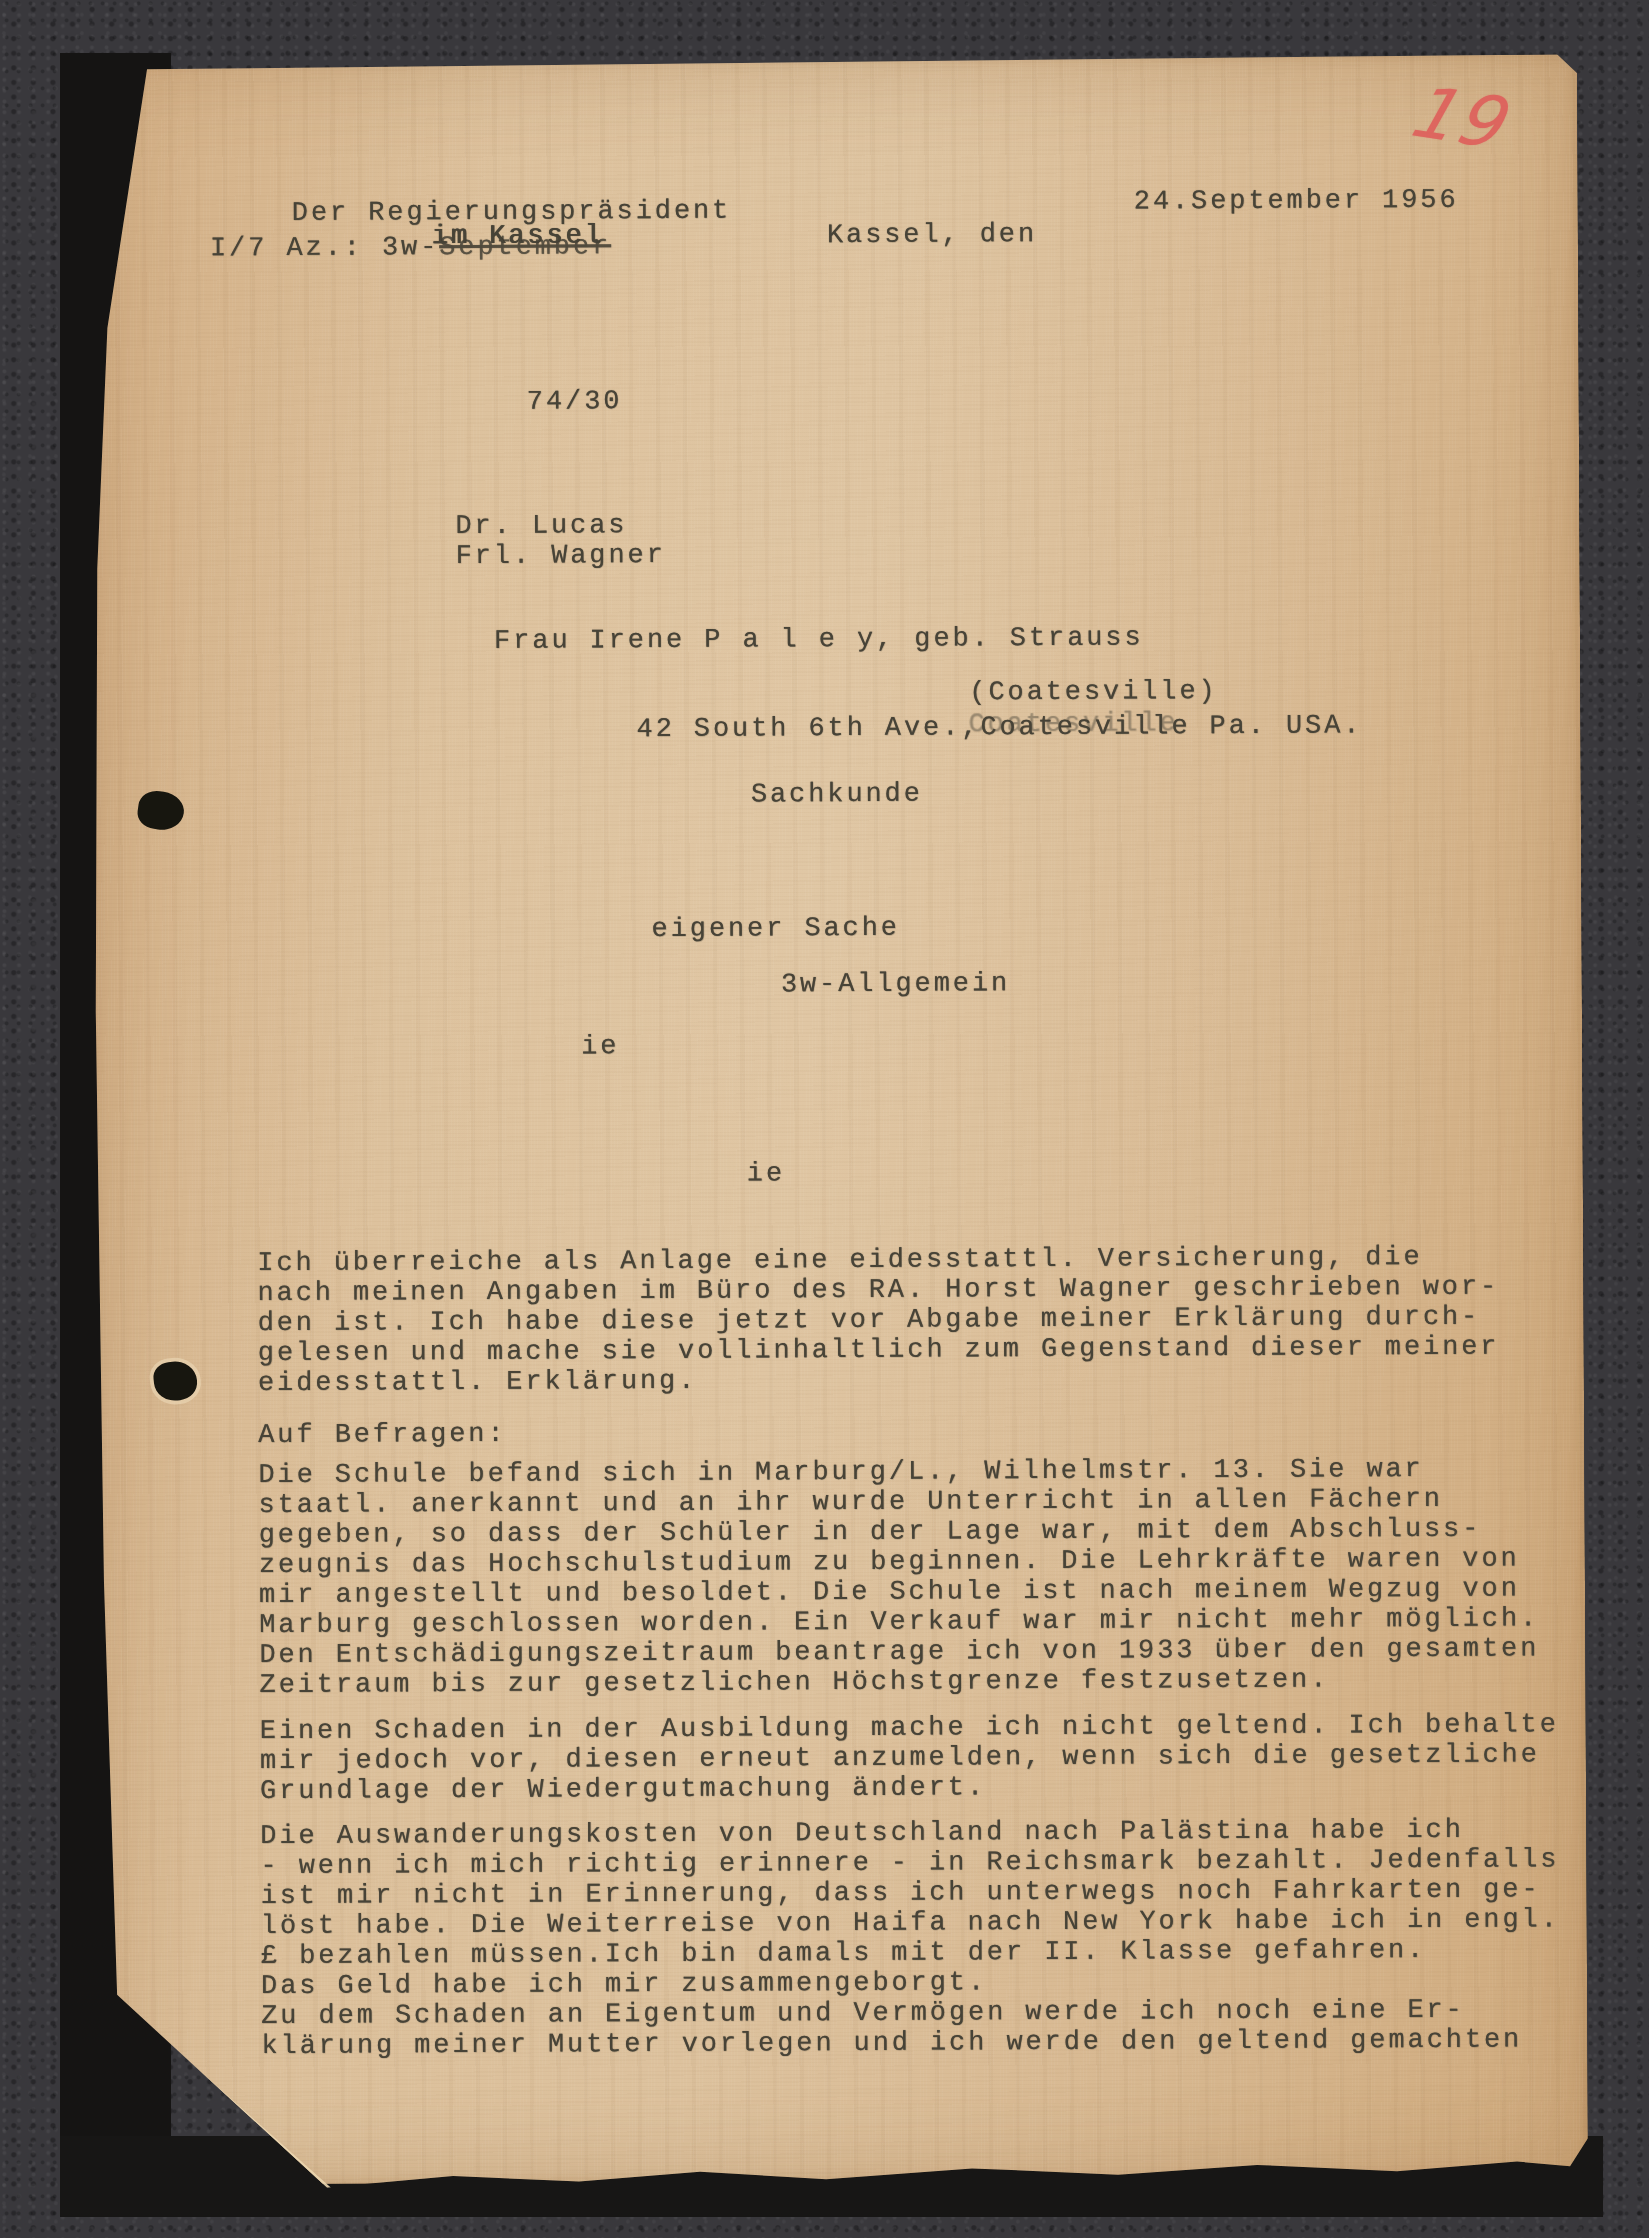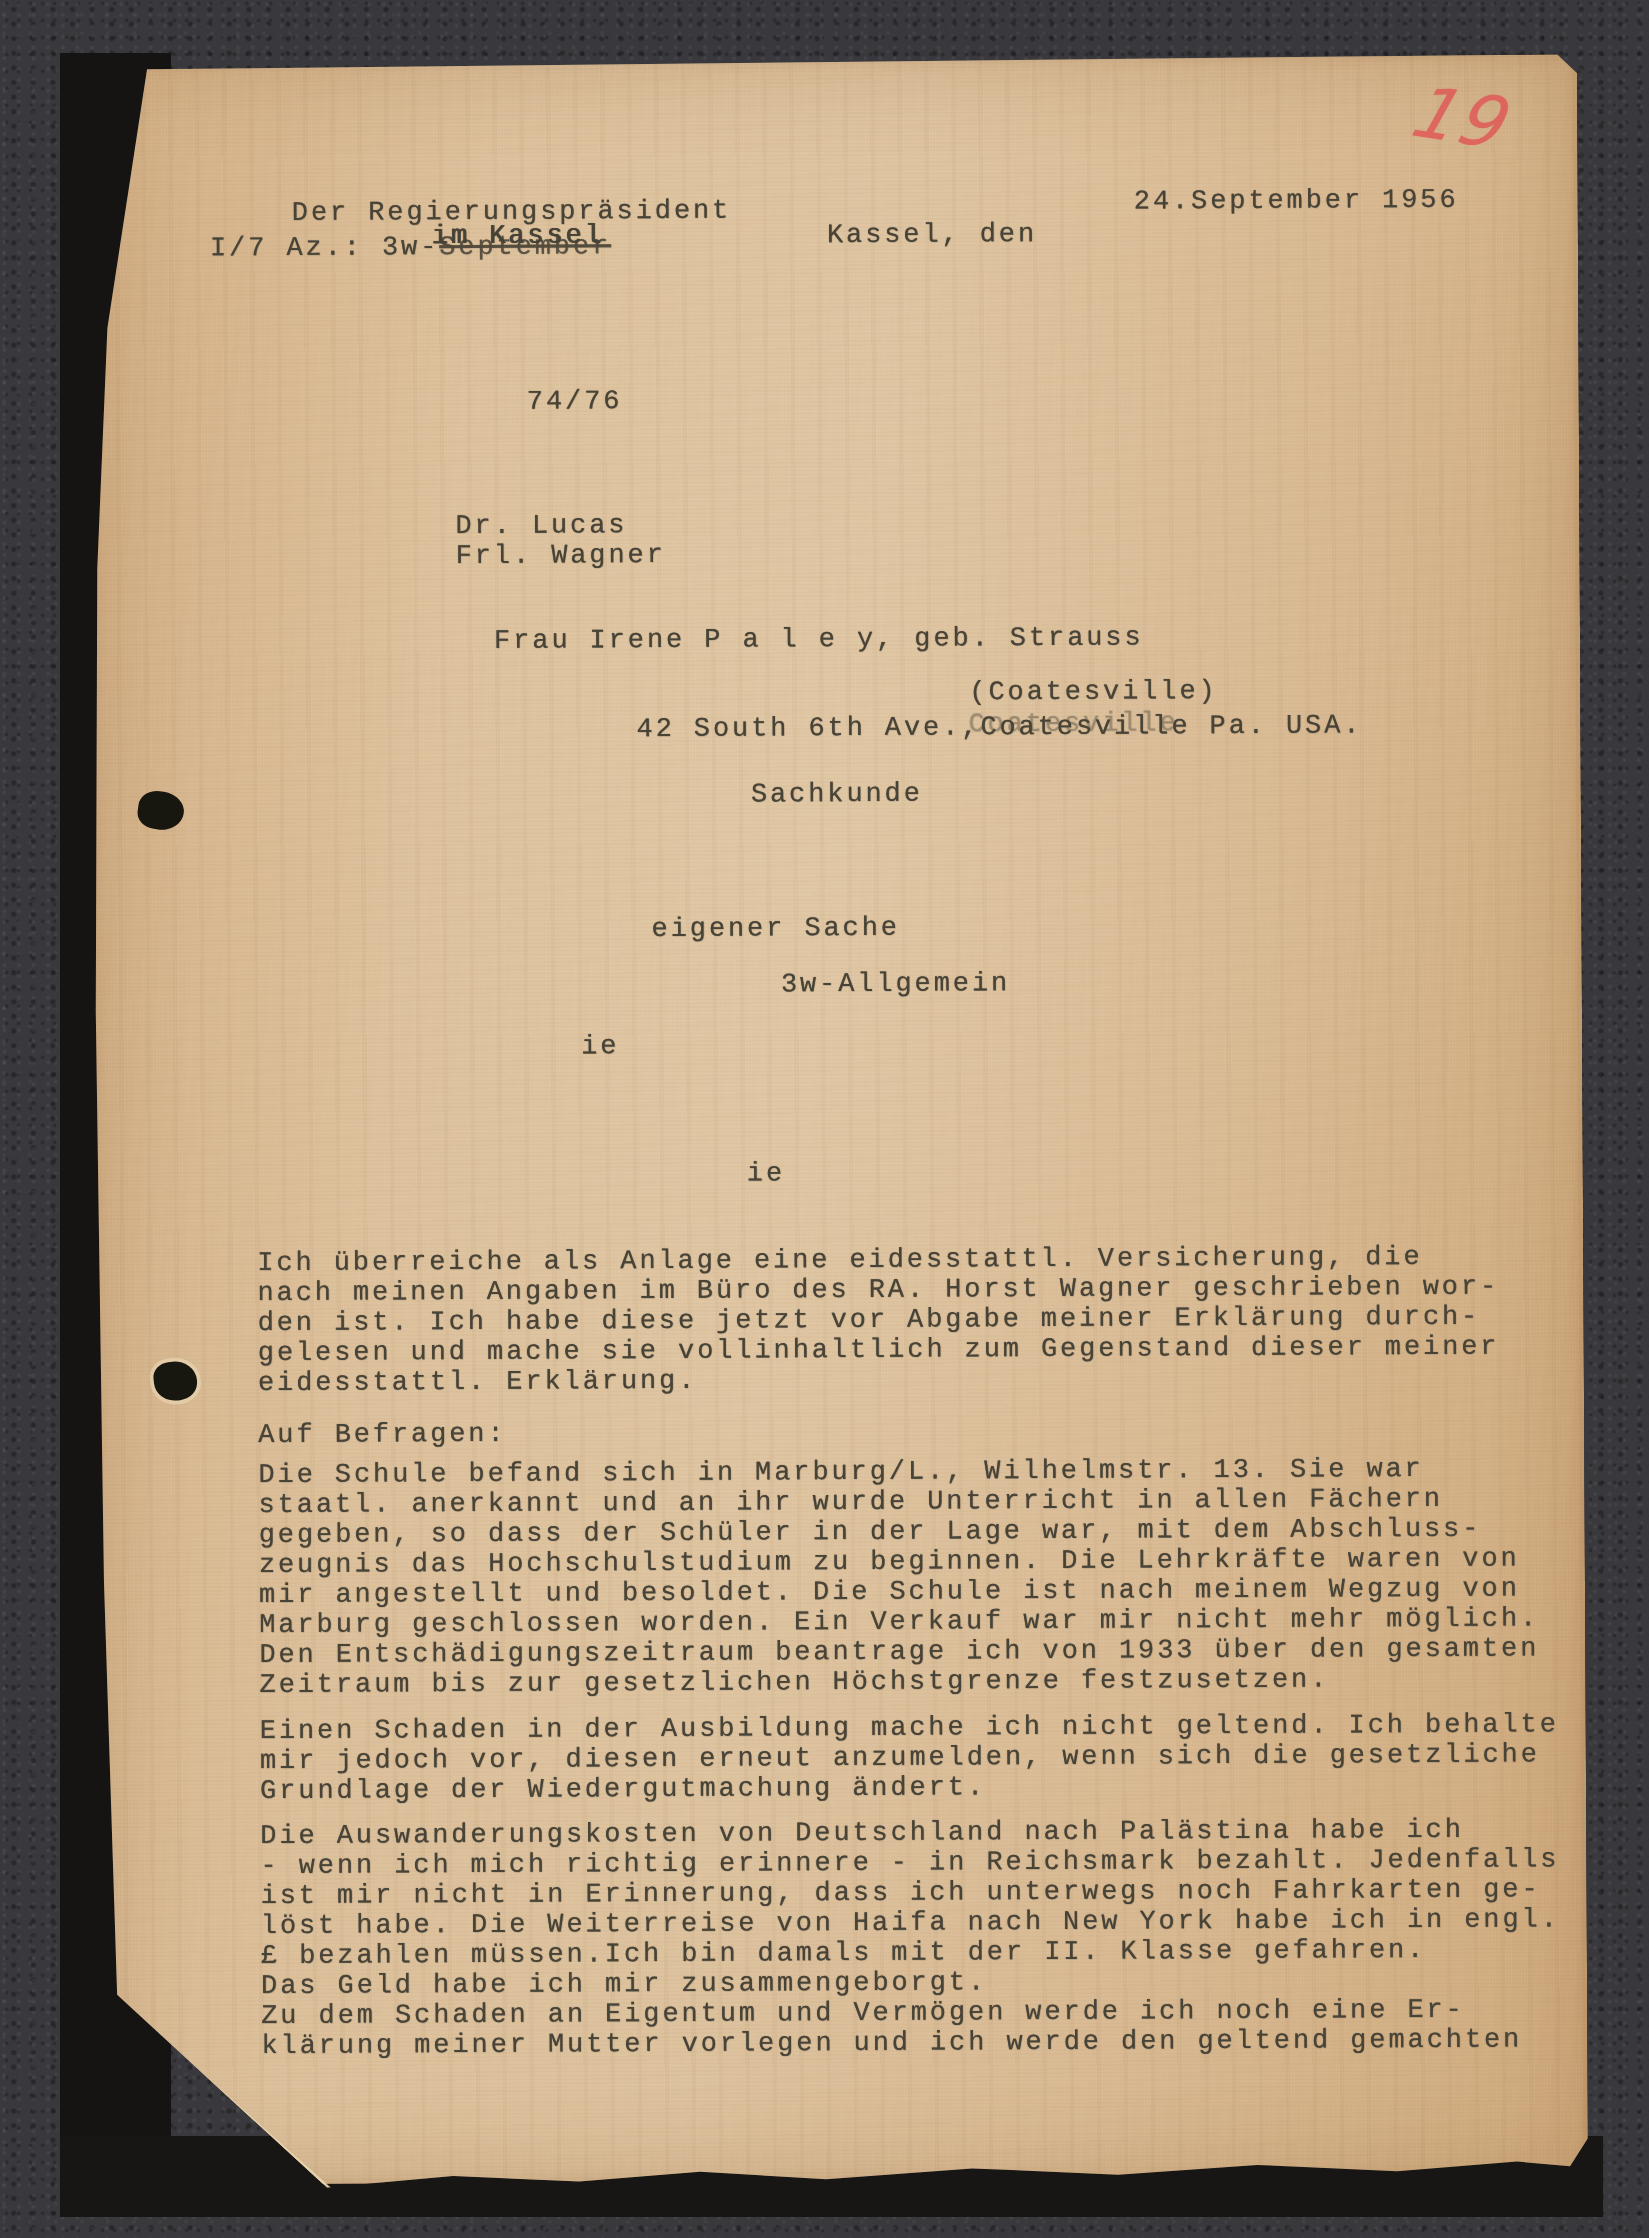--- a/index.html
+++ b/index.html
@@ -94,21 +94,21 @@
 
   <div class="red-number">19</div>
 
   <div class="tw" style="left:204px;top:137px;">Der Regierungspräsident</div>
 
   <div class="tw" style="left:122px;top:172px;"><span>I/7 Az.: 3w-</span><span class="az-overlap"><span class="az-struck">September</span><span class="az-raised">im Kassel</span></span></div>
 
   <div class="tw" style="left:739px;top:162px;">Kassel, den</div>
   <div class="tw" style="left:1046px;top:130px;">24.September 1956</div>
 
-  <div class="tw" style="left:438px;top:327px;">74/76</div>
+  <div class="tw" style="left:438px;top:327px;">74/30</div>
 
   <div class="tw" style="left:366px;top:451px;"><div class="line">Dr. Lucas</div><div class="line">Frl. Wagner</div></div>
 
   <div class="tw" style="left:404px;top:566px;">Frau Irene P a l e y, geb. Strauss</div>
   <div class="tw" style="left:879px;top:620px;">(Coatesville)</div>
   <div class="tw" style="left:546px;top:655px;">42 South 6th Ave.,Coatesville Pa. USA.</div>
   <div class="tw ghost" style="left:878px;top:652px;">Coatesville</div>
 
   <div class="tw" style="left:660px;top:721px;text-align:right;">Sachkunde</div>
 

